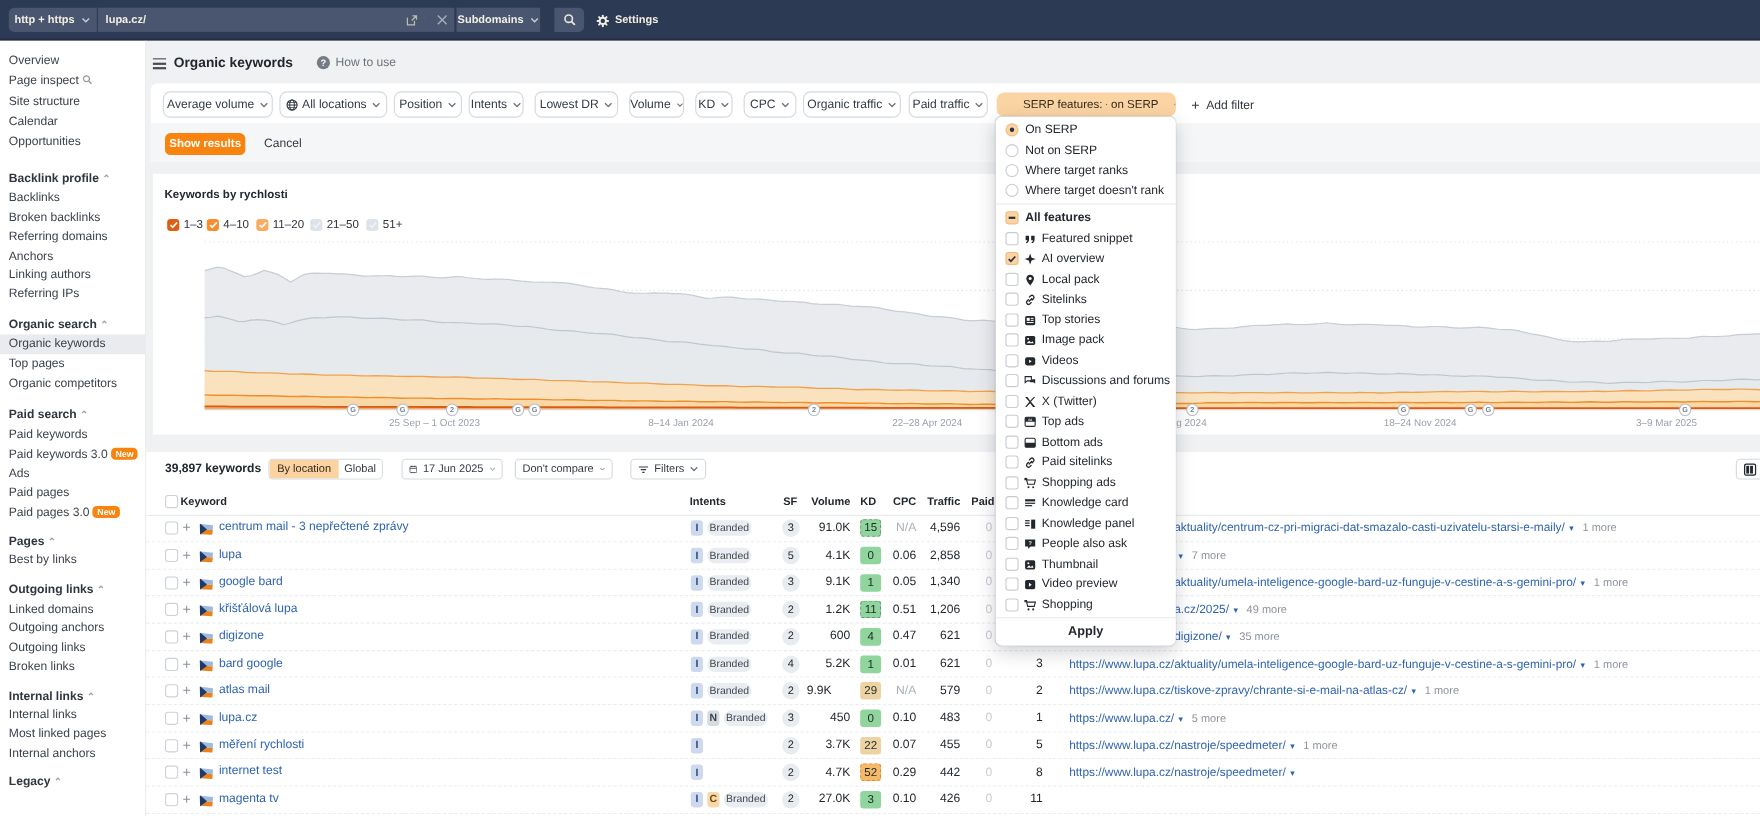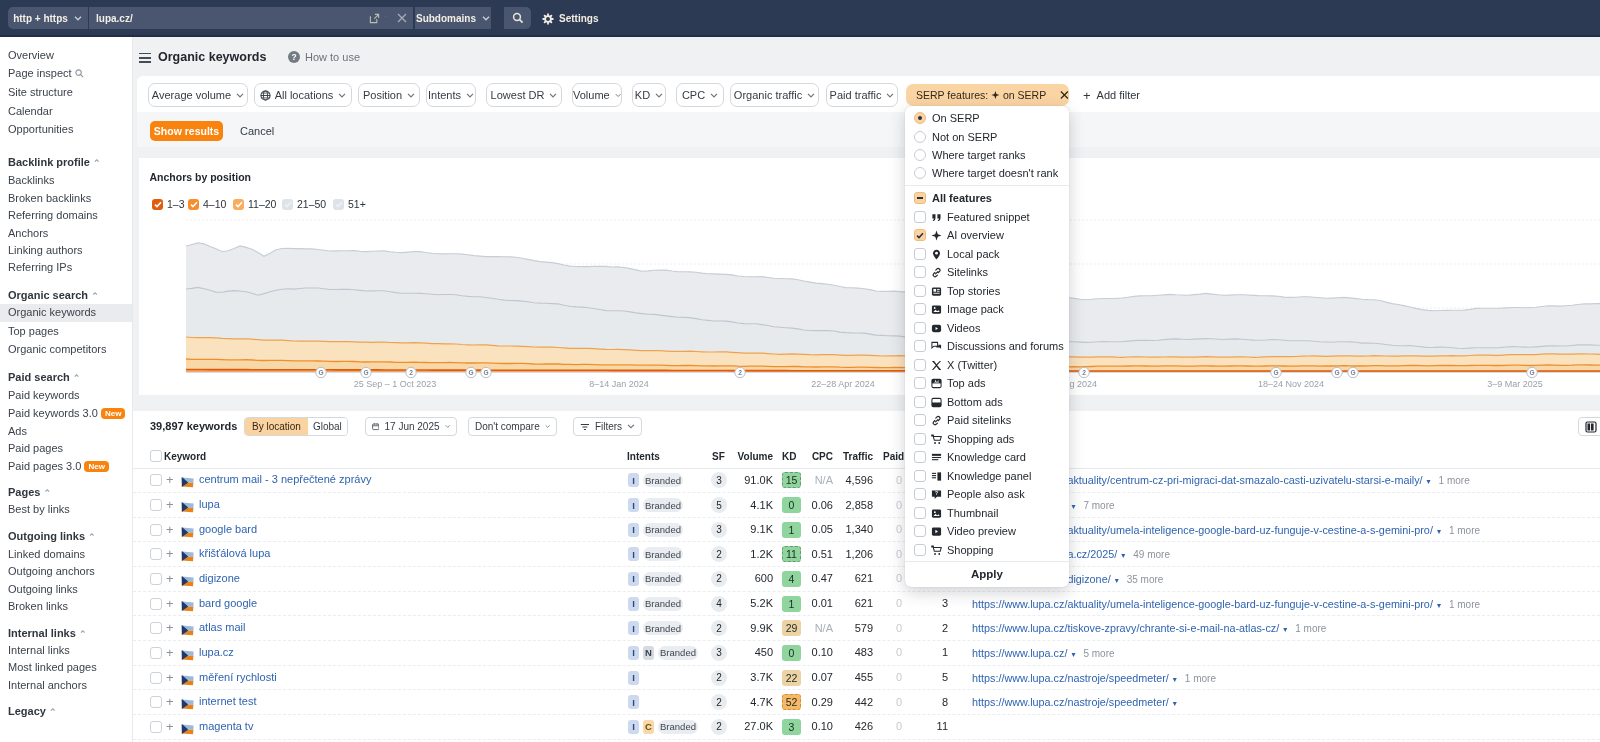--- a/index.html
+++ b/index.html
@@ -228,34 +228,34 @@
         <path d="M1 .8 4 3.8 7 .8" stroke="#6e757d" fill="none" stroke-width="1.2"></path>
       </svg>
     </div>
     <div class="pill" style="left:693px;width:72px">
       <span>Paid traffic</span>
       <svg width="8" height="5" viewBox="0 0 8 5" style="margin-left:5px">
         <path d="M1 .8 4 3.8 7 .8" stroke="#6e757d" fill="none" stroke-width="1.2"></path>
       </svg>
     </div>
   <div id="serppill">
-      <span style="margin-left:10px">SERP features:</span>
+      <span style="margin-left:24px">SERP features:</span>
     <svg width="10" height="10" viewBox="0 0 12 12" style="margin:0 3px">
         <path d="M6 .5 7.4 4.6 11.5 6 7.4 7.4 6 11.5 4.6 7.4.5 6 4.6 4.6Z" fill="#33291b"></path>
       </svg>
     <span>on SERP</span>
     <svg width="10" height="10" viewBox="0 0 10 10" style="margin-left:14px">
         <path d="M1 1 9 9M9 1 1 9" stroke="#33291b" stroke-width="1.4"></path>
       </svg>
   </div>
   <div id="addfilter"><span style="font-size:13px;margin-right:6px;vertical-align:-1px">+</span>Add filter</div>
   <div id="showres">Show results</div>
   <div id="cancel">Cancel</div>
   <div id="chartp">
-    <div id="ctitle">Anchors by position</div>
+    <div id="ctitle">Keywords by rychlosti</div>
     <div class="ckbrow" style="left:13px"><span class="ckb" style="background:#e05d10">
           <svg width="8" height="7" viewBox="0 0 8 7">
             <path d="M1 3.6 3 5.6 7 1.2" fill="none" stroke="#fff" stroke-width="1.6"></path>
           </svg>
         </span>1–3</div>
     <div class="ckbrow" style="left:49px"><span class="ckb" style="background:#f98d2b">
           <svg width="8" height="7" viewBox="0 0 8 7">
             <path d="M1 3.6 3 5.6 7 1.2" fill="none" stroke="#fff" stroke-width="1.6"></path>
           </svg>
         </span>4–10</div>
@@ -486,21 +486,21 @@
         <span class="plus">+</span>
         <span style="position:absolute;left:48px;top:50%;margin-top:-6px"><svg width="13" height="12" viewBox="0 0 13 12" style="flex:none">
             <polygon points="1.2,1.4 12.6,2.6 12.4,6.9 1,6.1" fill="#9db9dd"></polygon>
             <polygon points="1,6.1 12.4,6.9 12,11.2 0.8,10.6" fill="#e8821e"></polygon>
             <polygon points="1.2,1.2 7.2,6.4 0.9,11 0.6,1.6" fill="#1d3a6b"></polygon>
           </svg></span>
         <a class="kw">atlas mail</a>
         <span class="ib bI" style="left:495px;width:11px">I</span>
         <span class="ib bP" style="left:510px;width:40px">Branded</span>
         <span class="sfc">2</span>
-        <span class="num" style="left:567px;width:73px">9.9K</span>
+        <span class="num" style="left:550px;width:73px">9.9K</span>
         <span class="kdb kdy" style="">29</span>
         <span class="num gray" style="left:661px;width:39px">N/A</span>
         <span class="num" style="left:694px;width:46px">579</span>
         <span class="num pale" style="left:745px;width:24px">0</span>
         <span class="num" style="left:788px;width:27px">2</span>
         <span class="url">https://www.lupa.cz/tiskove-zpravy/chrante-si-e-mail-na-atlas-cz/<span class="urlcaret">▾</span><span class="more">1 more</span></span>
       </div>
       <div class="trow" style="top:230.0px;height:24.65px">
         <span class="cbx" style="left:17px"></span>
         <span class="plus">+</span>

